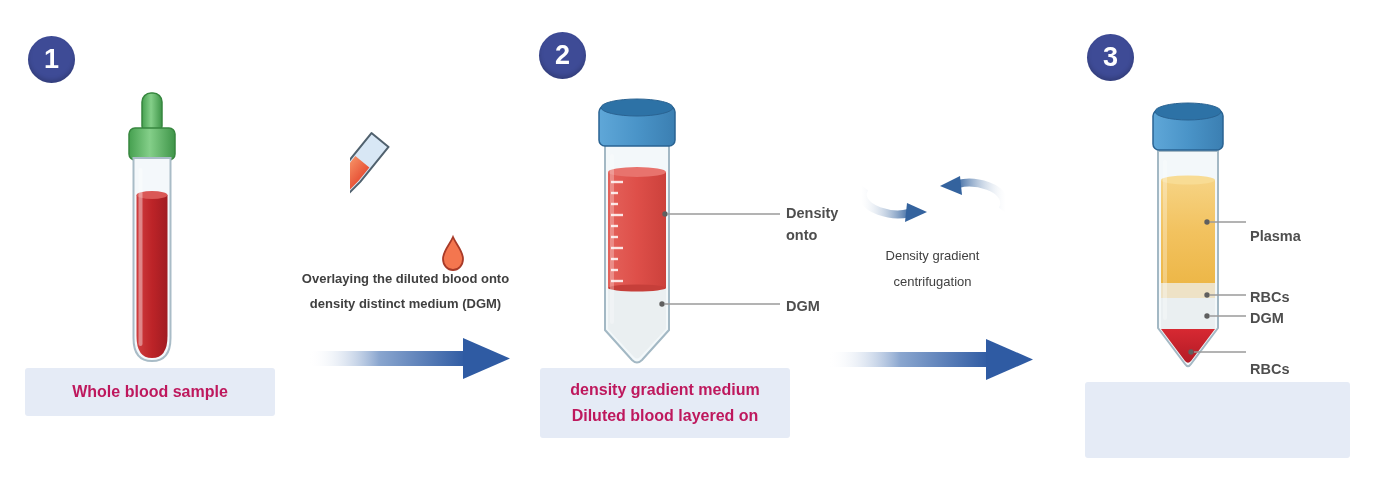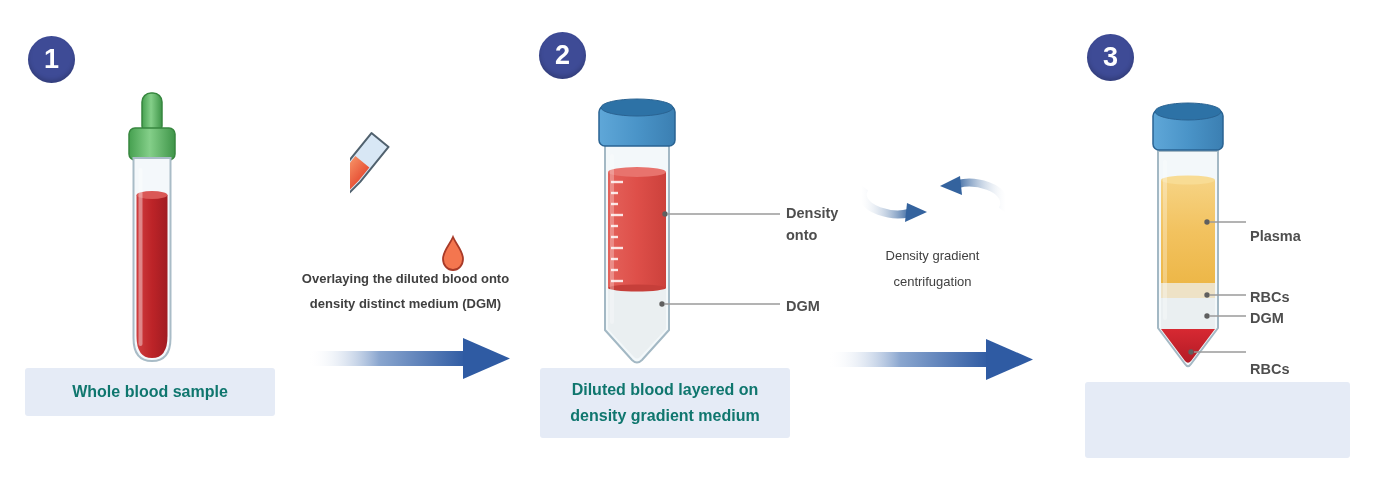--- a/index.html
+++ b/index.html
@@ -8,21 +8,21 @@
     font-family:"Liberation Sans", sans-serif;
   }
   .abs{position:absolute;}
   .badge{
     position:absolute;width:47px;height:47px;border-radius:50%;
     background:#3e4b96;color:#ffffff;font-weight:bold;font-size:27px;
     display:flex;align-items:center;justify-content:center;
     box-shadow:inset 0 -3px 4px rgba(0,0,0,.18);
   }
   .caption{
-    position:absolute;background:#e5ebf6;color:#0f766e;font-weight:700;
+    position:absolute;background:#e5ebf6;color:#be185d;font-weight:700;
     font-size:16px;text-align:center;border-radius:3px;
     display:flex;flex-direction:column;justify-content:center;line-height:26px;
   }
   .muted{
     position:absolute;color:#404040;font-size:13px;text-align:center;line-height:25px;
   }
   .tube-label{
     position:absolute;color:#4e4e4e;font-size:14.5px;font-weight:600;line-height:22px;white-space:nowrap;
   }
   svg{display:block;}
@@ -143,22 +143,22 @@
     </g>
   </svg>
 
   <div class="tube-label" style="left:786px;top:202px;">
     <div>Density</div>
     <div>onto</div>
   </div>
   <div class="tube-label" style="left:786px;top:295px;">DGM</div>
 
   <div class="caption" style="left:540px;top:368px;width:250px;height:70px;">
+    <div>density gradient medium</div>
     <div>Diluted blood layered on</div>
-    <div>density gradient medium</div>
   </div>
 
   <svg class="abs" style="left:856px;top:174px;" width="155" height="52" viewBox="0 0 155 52">
     <defs>
       <linearGradient id="g-rotL" gradientUnits="userSpaceOnUse" x1="5" y1="0" x2="55" y2="0">
         <stop offset="0" stop-color="#ffffff" stop-opacity="0.15"></stop>
           <stop offset="1" stop-color="#34639e"></stop>
       </linearGradient>
       <linearGradient id="g-rotR" gradientUnits="userSpaceOnUse" x1="150" y1="0" x2="100" y2="0">
         <stop offset="0" stop-color="#ffffff" stop-opacity="0.15"></stop>

